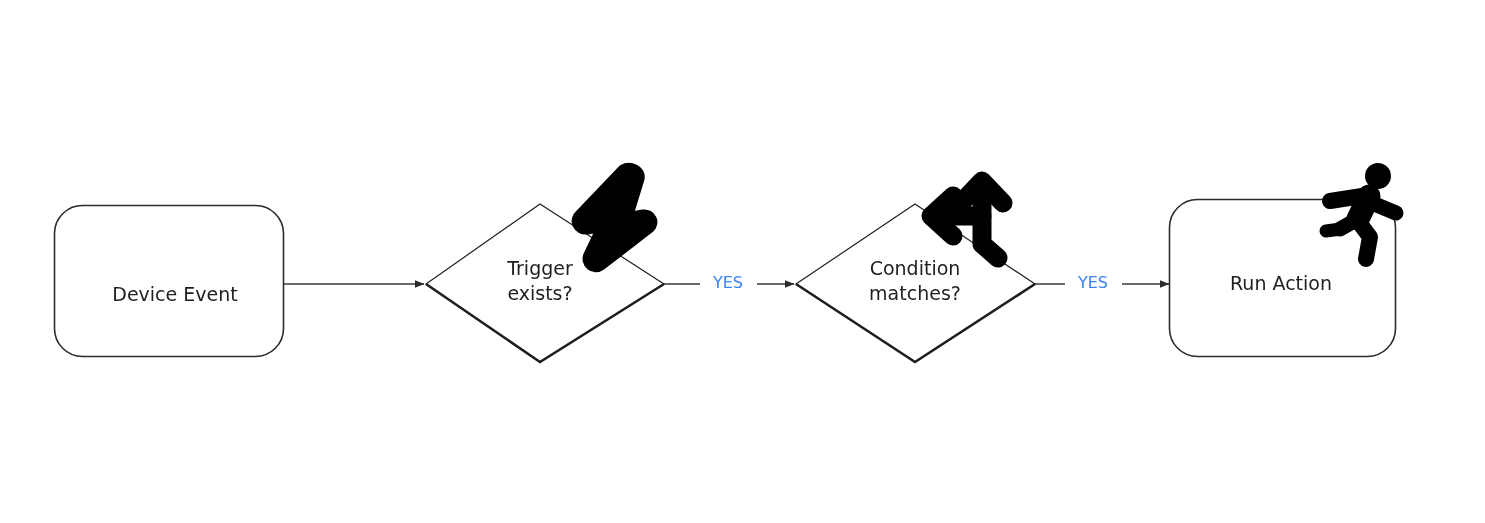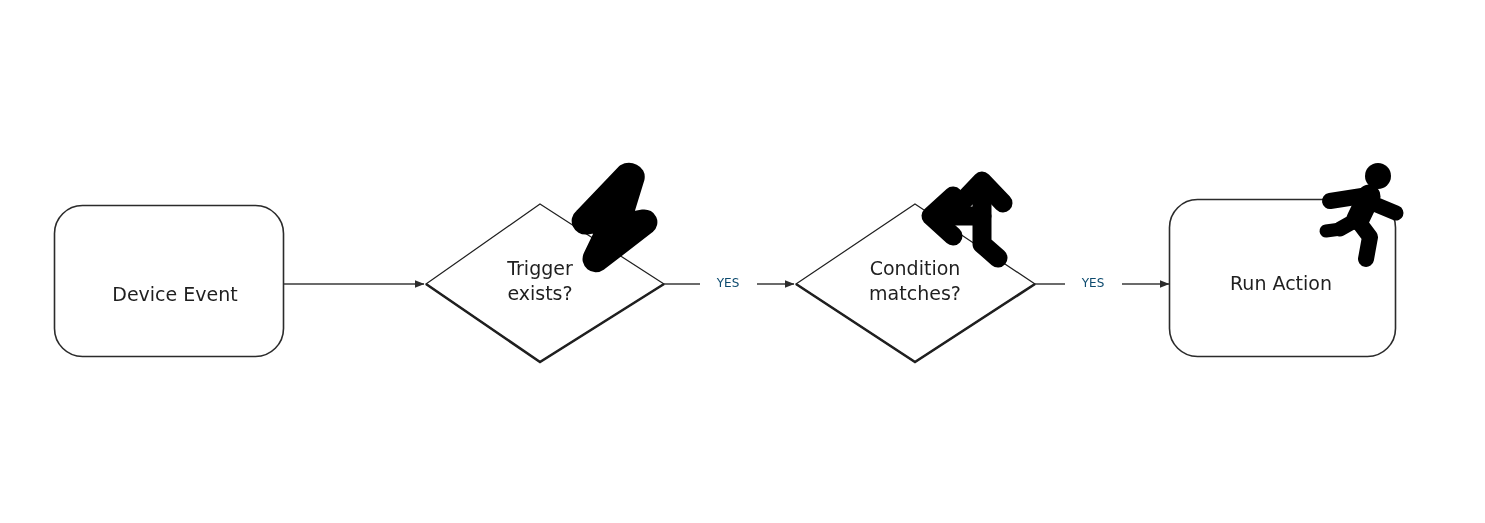--- a/index.html
+++ b/index.html
@@ -25,22 +25,22 @@
     position: absolute;
     color: #1f1f1f;
     font-size: 19px;
     line-height: 25px;
     text-align: center;
     white-space: pre;
     pointer-events: none;
   }
   .edge-label {
     position: absolute;
-    color: #0c4a6e;
-    font-size: 12px;
+    color: #3b82f6;
+    font-size: 16px;
     line-height: 22px;
     text-align: center;
     white-space: pre;
   }
   #label-device-event {
     left: 54px;
     top: 271px;
     width: 242px;
     margin-top: 11px;
   }

